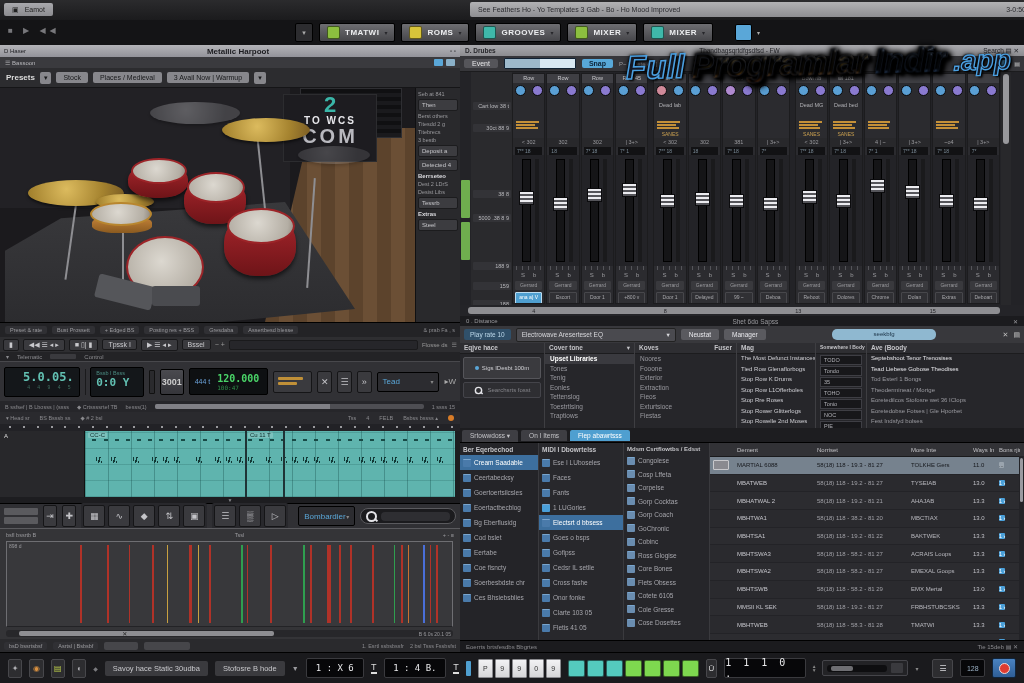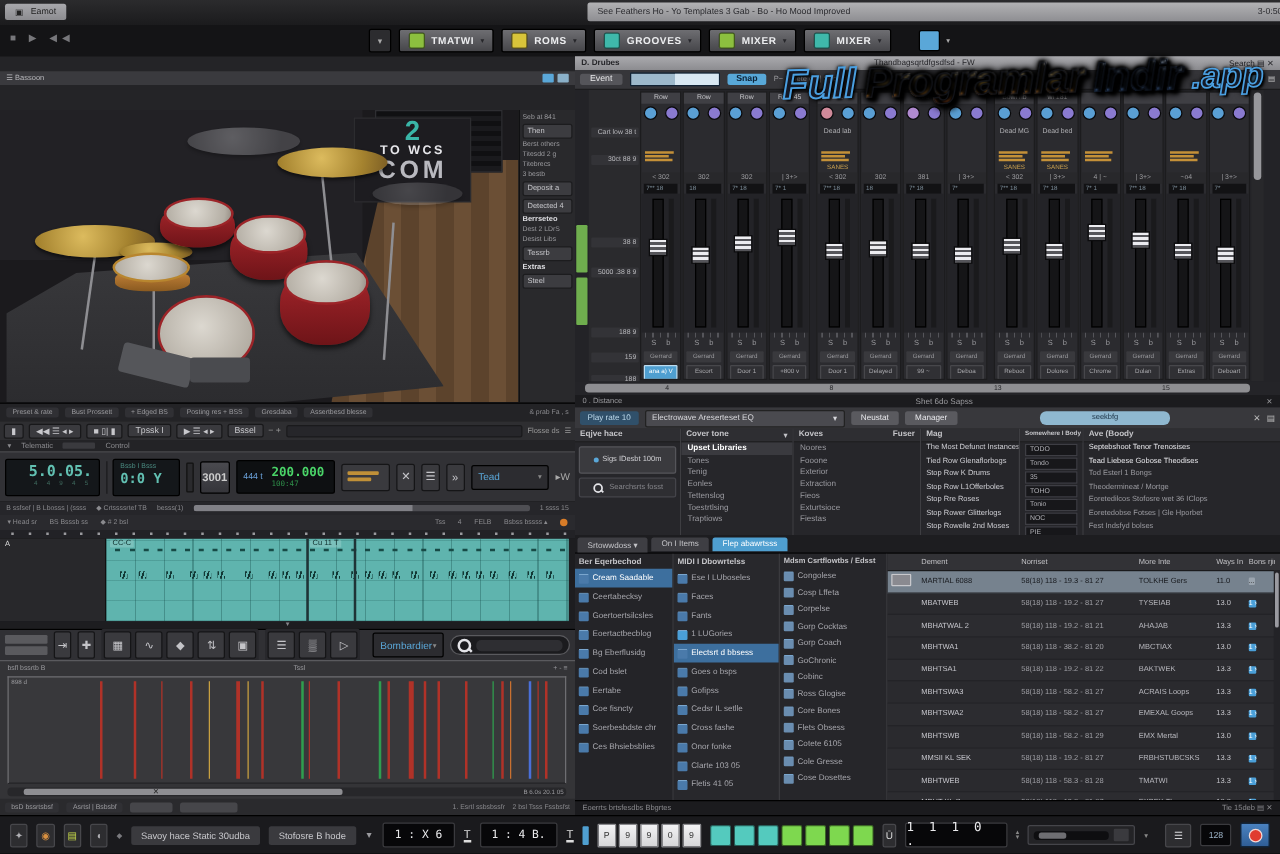--- a/index.html
+++ b/index.html
@@ -295,26 +295,39 @@
   </div>
 
   <div id="wm" class="abs">
     <span class="wm1">Full</span>
     <span class="wm2">Programlar</span>
     <span class="wm3">Indir</span>
     <span class="wm4">.app</span>
   </div>
 
   <div id="windrums" class="abs">
+    <div class="abs flex wd-title t7">
+      <span class="t6">D Haser</span>
+      <b class="t8">Metallic Harpoot</b>
+      <span class="t6">▫ ▫</span>
+    </div>
     <div class="abs flex wd-menu t6">
       <span>☰ <span>Bassoon</span></span>
       <span class="flex">
         <i class="mi" style="background:#5aa7d8;"></i>
         <i class="mi" style="background:#8ab0c8;"></i>
       </span>
+    </div>
+    <div class="abs flex wd-presets">
+      <b class="t8" style="color:#ddd;">Presets</b>
+      <span class="chipg sm">▾</span>
+      <span class="chipg">Stock</span>
+      <span class="chipg">Places / Medieval</span>
+      <span class="chipg">3 Avail Now | Warmup</span>
+      <span class="chipg sm">▾</span>
     </div>
 
     <div class="abs wd-stage">
       <div class="abs wallL"></div>
       <div class="abs floor"></div>
       <div class="abs amp"></div>
       <div class="abs sign">
         <div class="sg2">2</div>
         <div class="sgA">TO WCS</div>
         <div class="sgB">COM</div>
@@ -415,21 +428,21 @@
       <div style="width:1px;height:26px;background:#1a1a1c;"></div>
       <div class="disp d-bars">
         <div class="cap">Bssb I Bsss</div>
         <div class="big mono">0:0 Y</div>
       </div>
       <div style="width:6px;height:22px;background:#2a2a2d;border:1px solid #111;border-radius:1px;"></div>
       <div class="btn-solo">3001</div>
       <div class="disp d-tempo">
         <span class="sig">444 t</span>
         <span>
-          <div class="t1 mono">200.000</div>
+          <div class="t1 mono">120.000</div>
           <div class="t2 mono">100:47</div>
         </span>
       </div>
       <div class="chip-groove">
         <div class="gbar" style="width:85%;"></div>
         <div class="gbar" style="width:65%;"></div>
       </div>
       <div class="ibtn">✕</div>
       <div class="ibtn">☰</div>
       <div class="ibtn">»</div>

